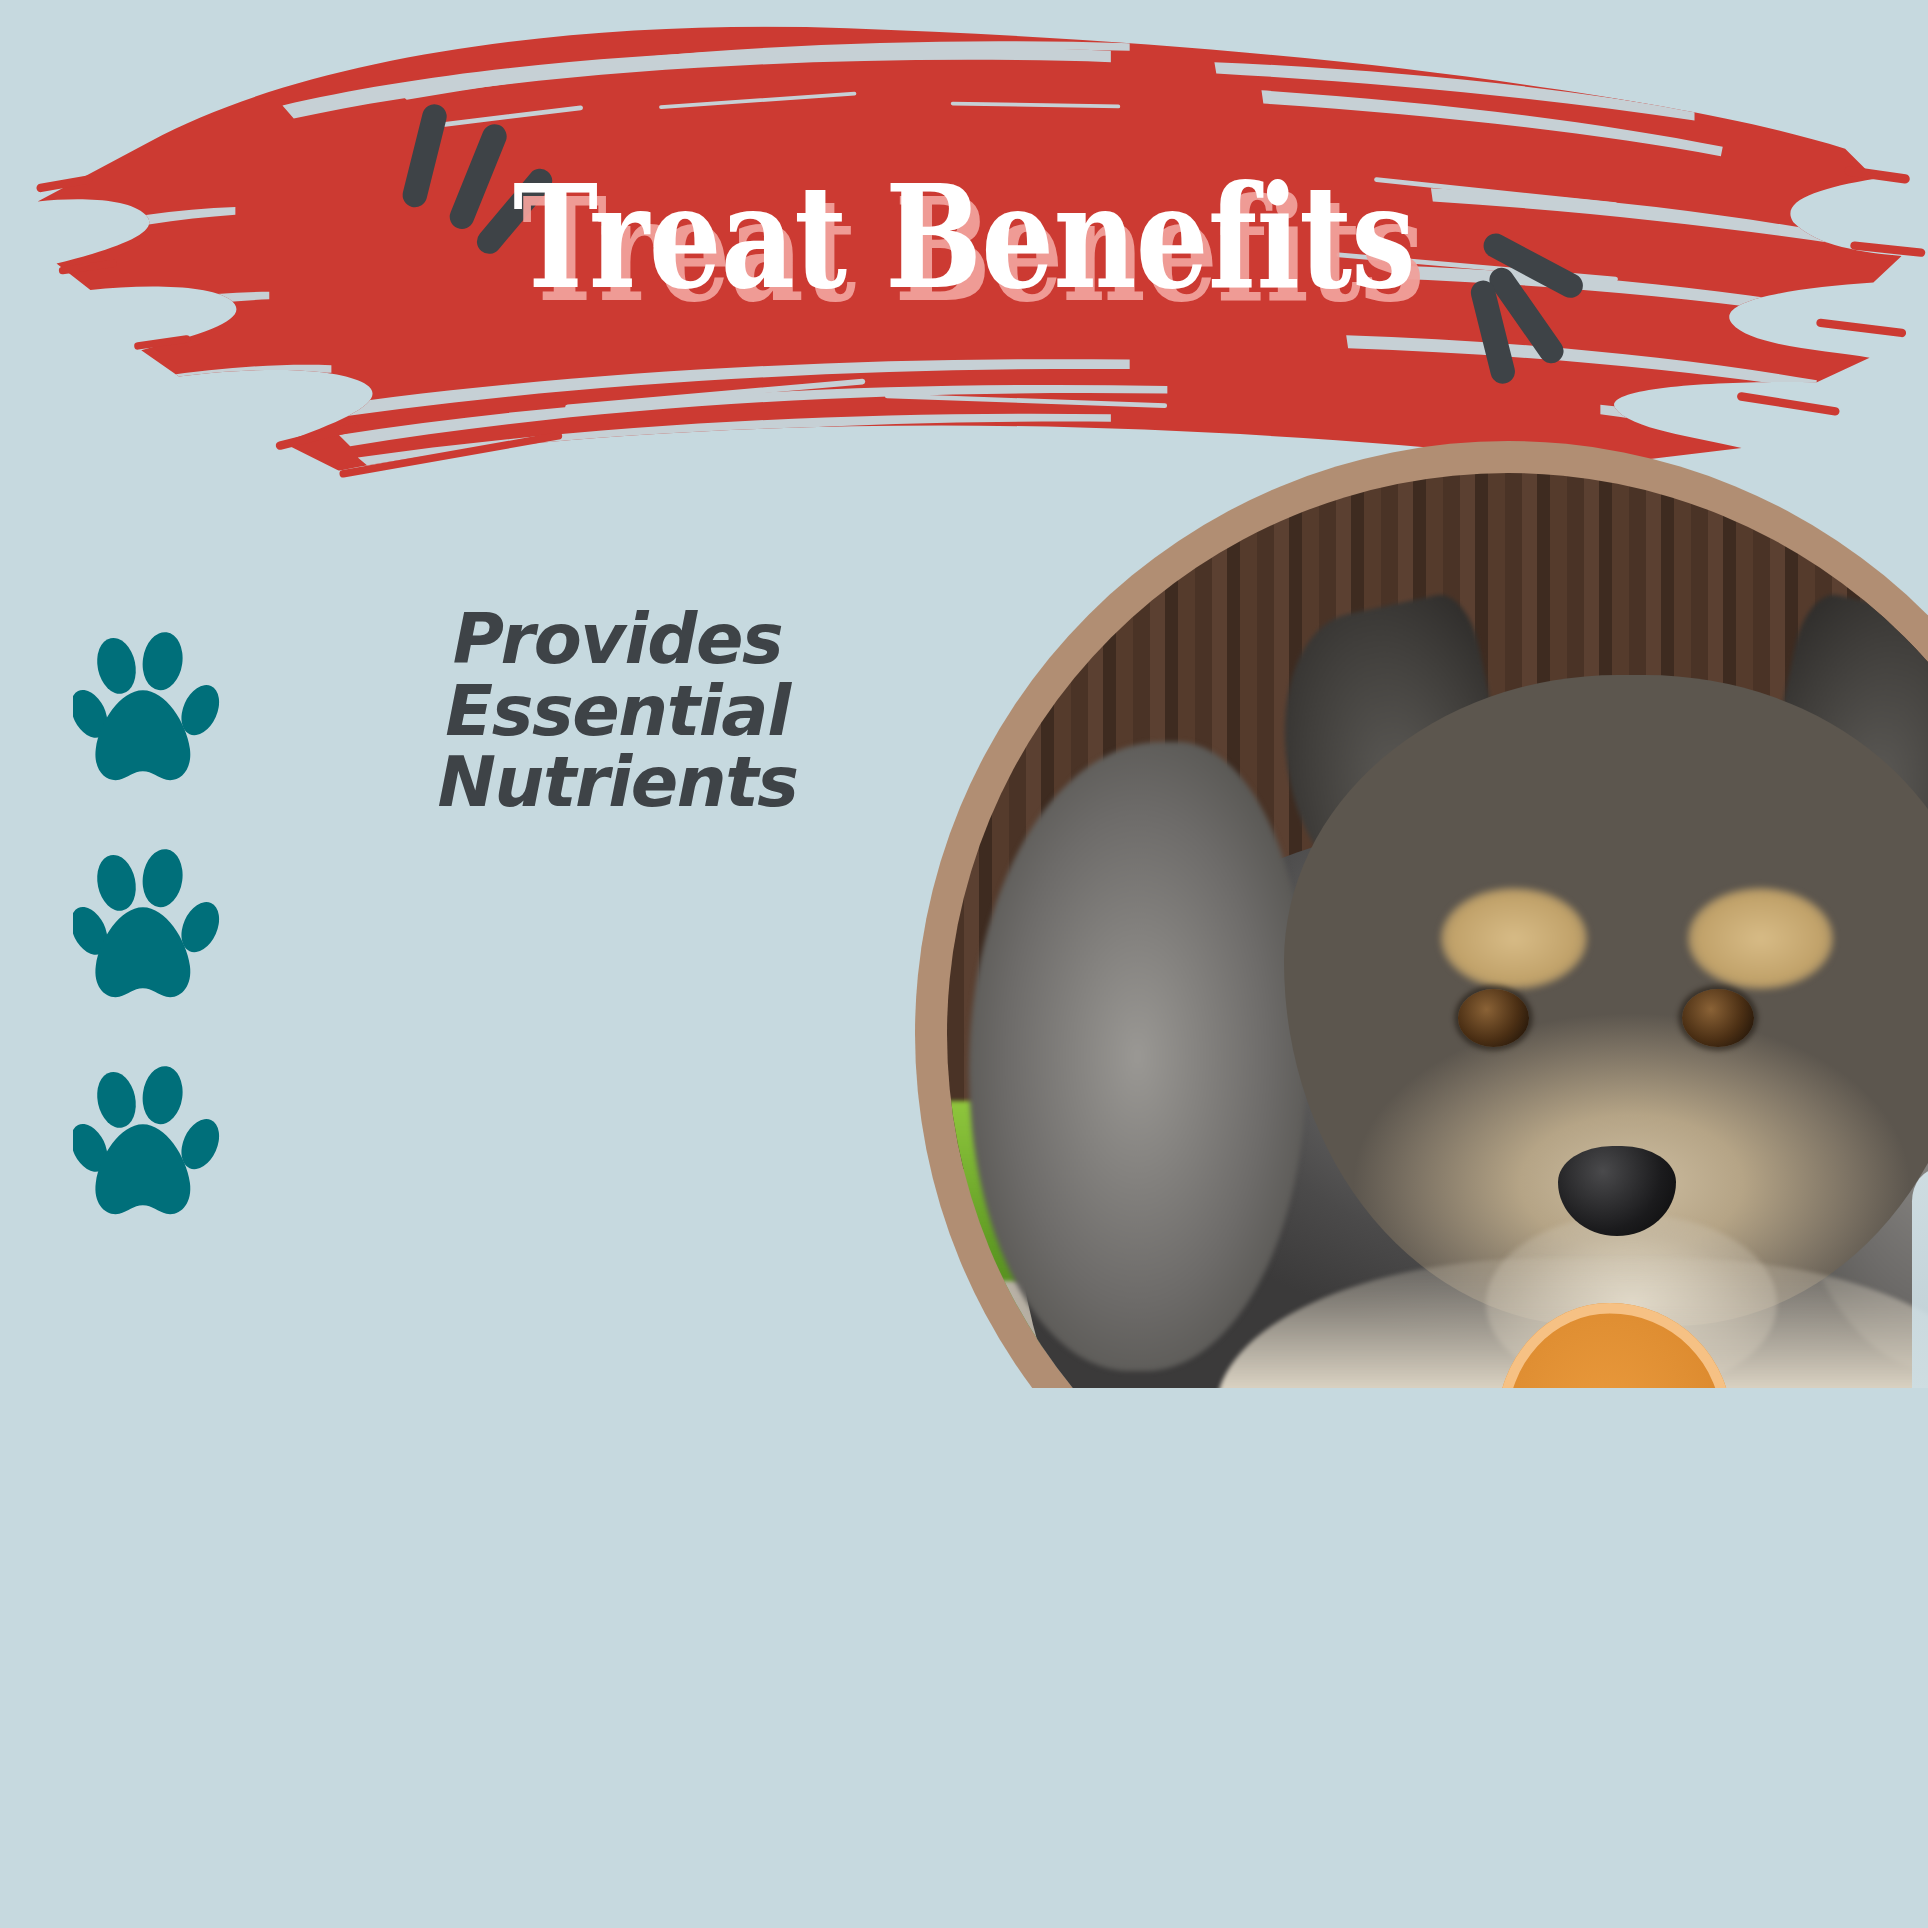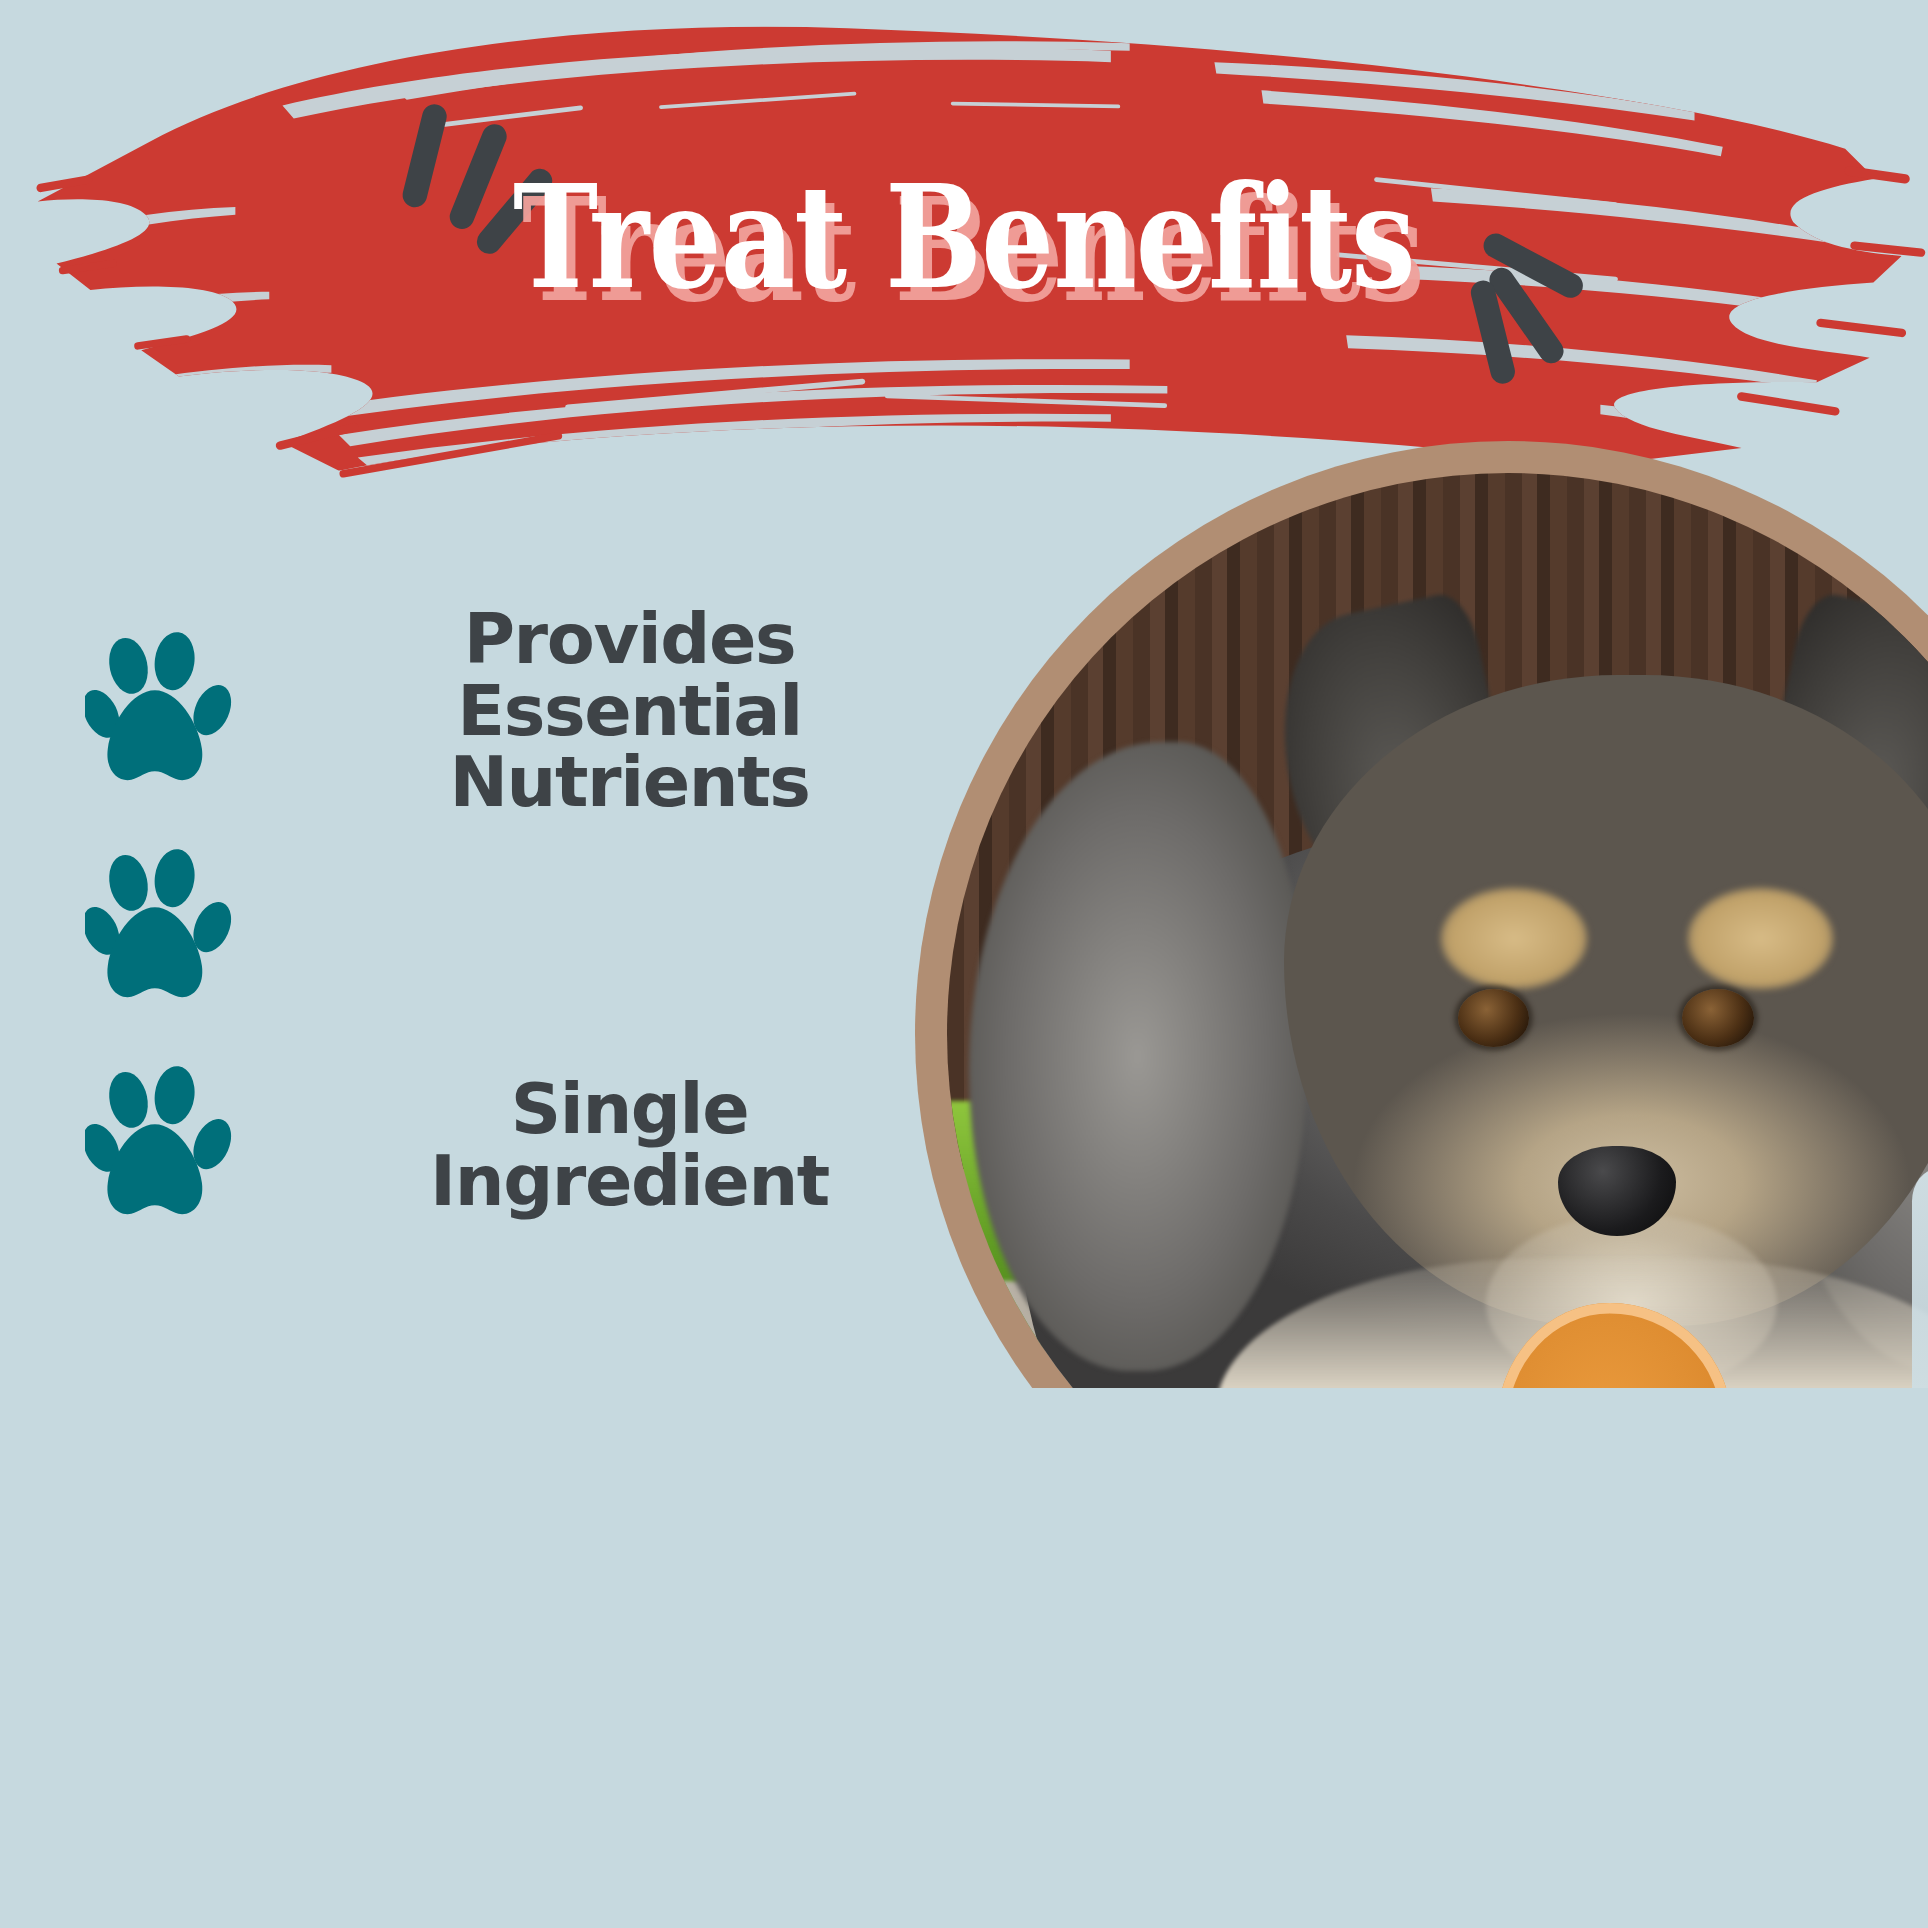--- a/index.html
+++ b/index.html
@@ -41,23 +41,24 @@
     color: #ffffff;
     text-shadow: 11.3px 13px 0 rgba(240,160,155,0.95);
     transform: scaleX(0.80);
     transform-origin: center center;
     white-space: nowrap;
   }
 
   
   #benefit-list {
     position: absolute;
-    left: 12px;
+    left: 0;
     top: 603px;
     width: 998px;
+    font-style: italic;
   }
   .benefit-row {
     display: flex;
     align-items: center;
     min-height: 217px;
     padding-left: 73px;
     box-sizing: border-box;
   }
   .paw-icon { flex: 0 0 auto; width: 151px; height: 160px; }
   .paw-icon svg { display: block; width: 151px; height: 160px; }
@@ -370,21 +371,19 @@
           <g fill="#006f7a">
             <ellipse cx="46" cy="36" rx="20" ry="30" transform="rotate(-12 46 36)"></ellipse>
             <ellipse cx="95" cy="31" rx="21" ry="31" transform="rotate(8 95 31)"></ellipse>
             <ellipse cx="17" cy="87" rx="17" ry="27" transform="rotate(-26 17 87)"></ellipse>
             <ellipse cx="135" cy="83" rx="18" ry="28" transform="rotate(24 135 83)"></ellipse>
             <path d="M74,62 C98,62 120,96 124,124 C127,147 113,160 99,157 C90,155 84,148 74,148
                      C64,148 58,155 49,157 C35,160 21,147 24,124 C28,96 50,62 74,62 Z"></path>
           </g>
         </svg>
       </span>
-      <span class="benefit-text">Single
-Ingredient</span>
     </div>
 
 
   </div>
 
 </div>
 
 
 </body></html>

